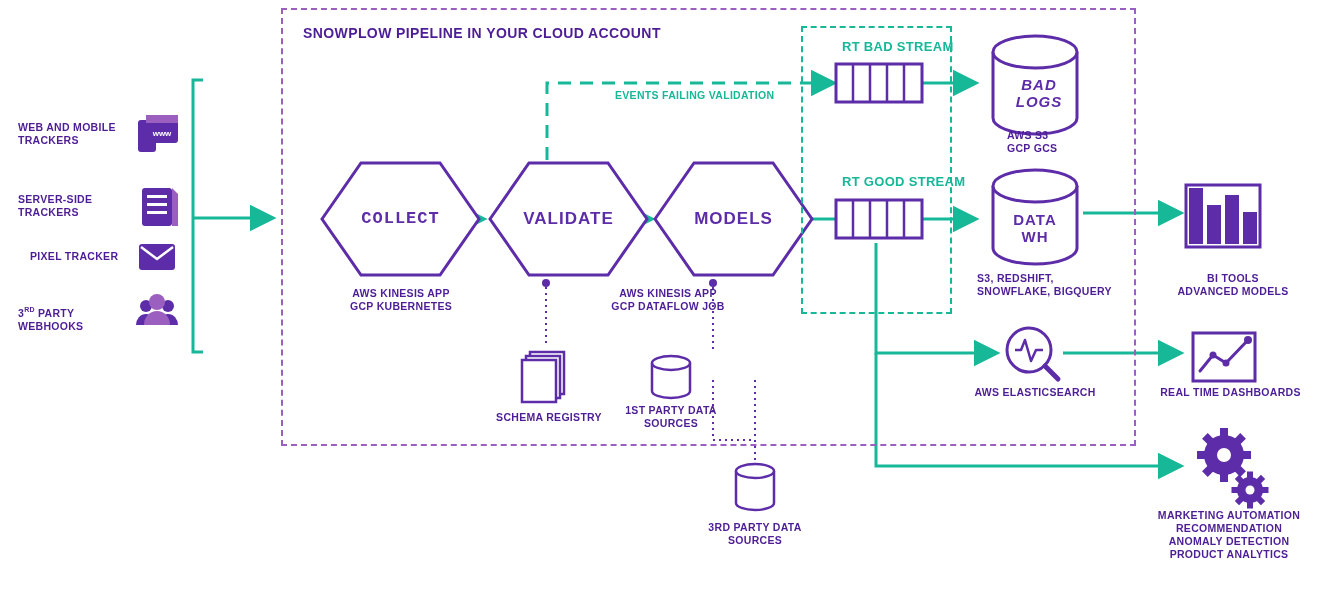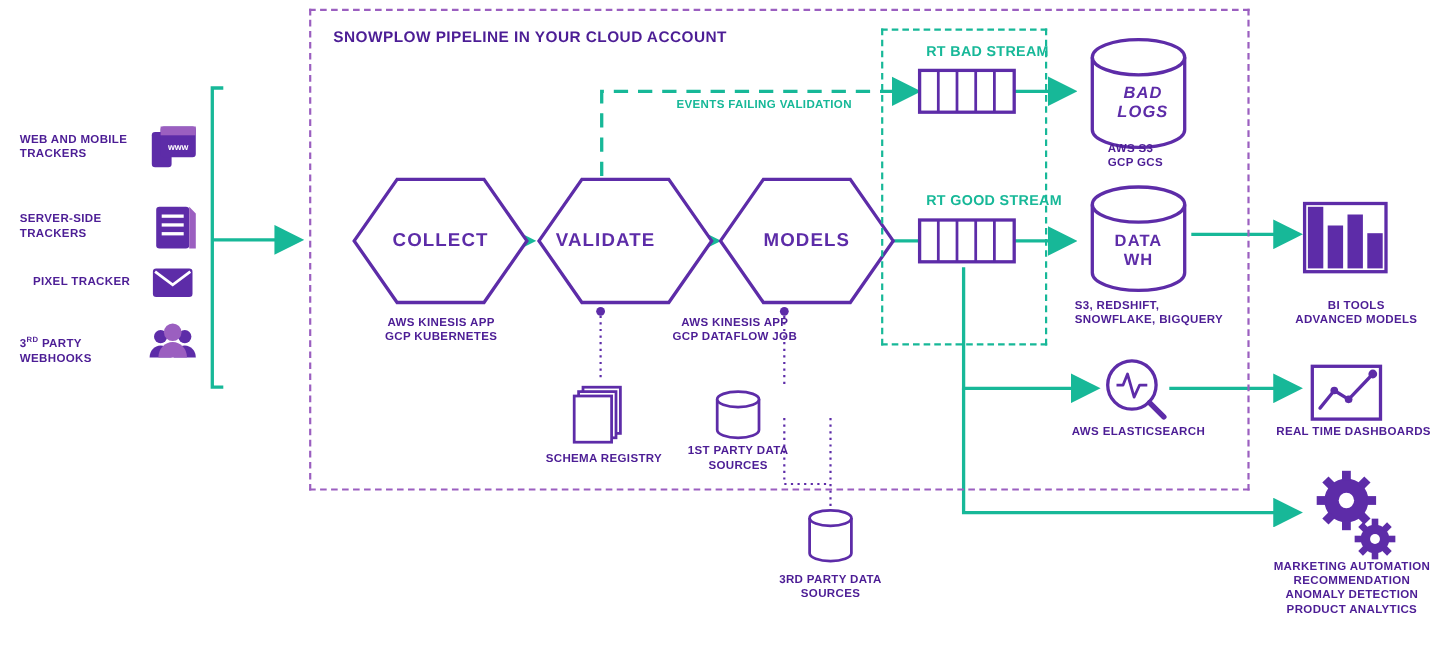--- a/index.html
+++ b/index.html
@@ -248,22 +248,22 @@
   <div class="lbl" style="left:18px; top:193px; width:110px;">
     <span>SERVER-SIDE</span><br>
     <span>TRACKERS</span>
   </div>
   <div class="lbl" style="left:18px; top:250px; width:115px;padding-left:12px;">PIXEL TRACKER</div>
   <div class="lbl" style="left:18px; top:303px; width:110px;">
     <span>3</span><sup style="font-size:7px;">RD</sup><span> PARTY</span><br>
     <span>WEBHOOKS</span>
   </div>
 
-  <div class="hex-label" style="left:322px; top:209px; width:157px;">COLLECT</div>
-  <div class="hex-label" style="left:472px; top:209px; width:157px;">VALIDATE</div>
+  <div class="hex-label" style="left:322px; top:209px; width:157px;font-family:Liberation Mono, monospace;">COLLECT</div>
+  <div class="hex-label" style="left:490px; top:209px; width:157px;">VALIDATE</div>
   <div class="hex-label" style="left:655px; top:209px; width:157px;">MODELS</div>
 
   <div class="lbl center" style="left:311px; top:287px; width:180px;">
     <span>AWS KINESIS APP</span><br>
     <span>GCP KUBERNETES</span>
   </div>
   <div class="lbl center" style="left:578px; top:287px; width:180px;">
     <span>AWS KINESIS APP</span><br>
     <span>GCP DATAFLOW JOB</span>
   </div>

